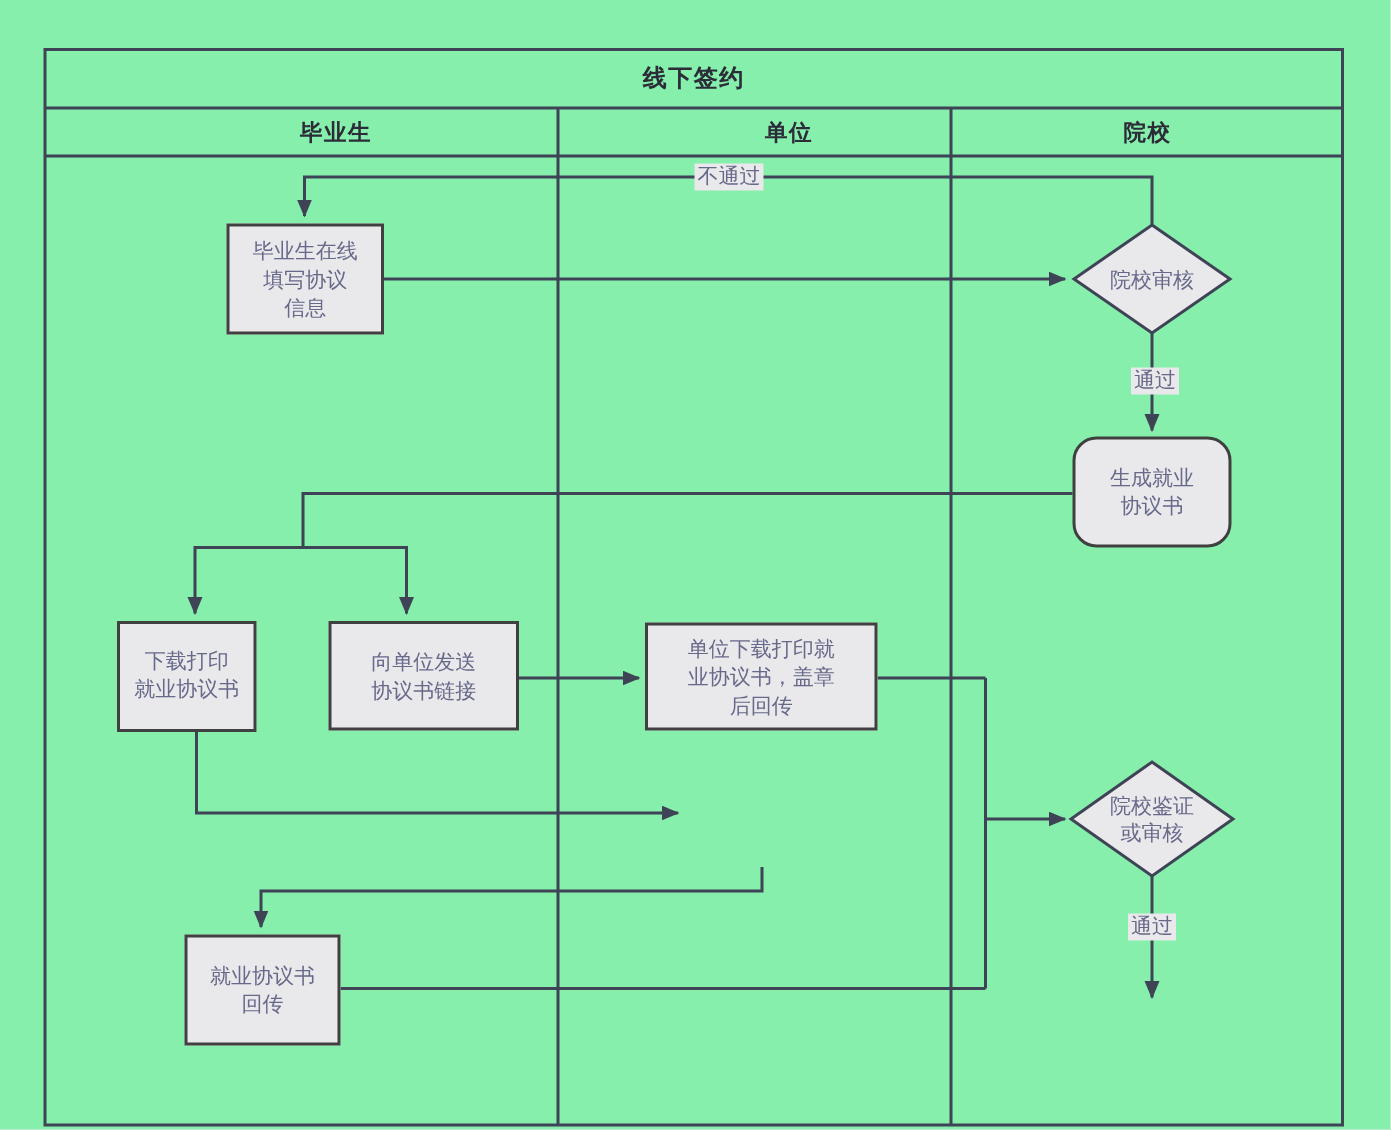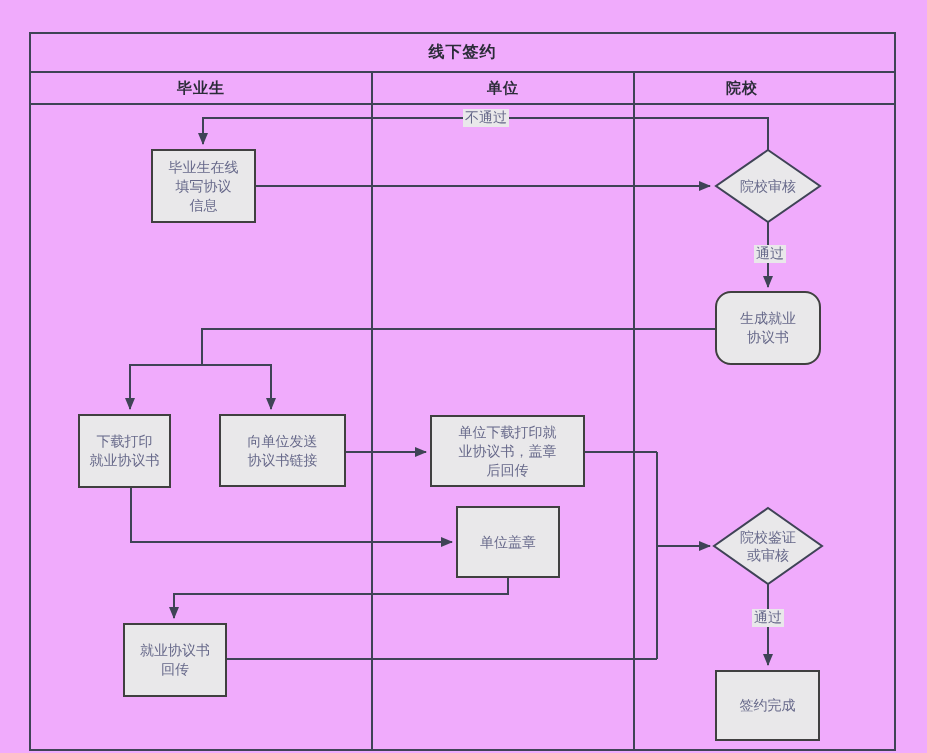--- a/index.html
+++ b/index.html
@@ -5,21 +5,21 @@
   html, body {
     margin: 0;
     padding: 0;
     background: #e9e8ea;
     font-family: "Liberation Sans", "DejaVu Sans", sans-serif;
   }
   #stage {
     position: relative;
     width: 927px;
     height: 753px;
-    background: #f0abfc;
+    background: #86efac;
     overflow: hidden;
   }
   #wires {
     position: absolute;
     left: 0; top: 0;
     width: 927px; height: 753px;
   }
   .titlebar {
     position: absolute;
     left: 30px; top: 33px;
@@ -27,20 +27,21 @@
     display: flex; align-items: center; justify-content: center;
     font-size: 16px; font-weight: bold; color: #2b2c38;
     letter-spacing: 1px;
   }
   .lane-head {
     position: absolute;
     top: 72px; height: 32px;
     display: flex; align-items: center; justify-content: center;
     font-size: 15px; font-weight: bold; color: #2b2c38;
     letter-spacing: 1px;
+    padding-left: 23px;
   }
   .pbox {
     position: absolute;
     border: 2px solid #404040;
     background: #e9e8ea;
     box-sizing: border-box;
     display: flex; align-items: center; justify-content: center;
     text-align: center;
     font-size: 14px; line-height: 19px;
     color: #67698a;
@@ -118,24 +119,22 @@
 信息</div>
   <div class="pbox" style="left:715px; top:291px; width:106px; height:74px;border-radius:16px;">生成就业
 协议书</div>
   <div class="pbox" style="left:78px; top:414px; width:93px; height:74px;font-family:Liberation Serif, serif;">下载打印
 就业协议书</div>
   <div class="pbox" style="left:219px; top:414px; width:127px; height:73px;">向单位发送
 协议书链接</div>
   <div class="pbox" style="left:430px; top:415px; width:155px; height:72px;">单位下载打印就
 业协议书，盖章
 后回传</div>
-  <div class="pbox" style="left:456px; top:506px; width:104px; height:72px;">单位盖章</div>
   <div class="pbox" style="left:123px; top:623px; width:104px; height:74px;">就业协议书
 回传</div>
-  <div class="pbox" style="left:715px; top:670px; width:105px; height:71px;">签约完成</div>
 
   <div class="dtext" style="left:718px; top:168px; width:100px; height:36px;">院校审核</div>
   <div class="dtext" style="left:718px; top:510px; width:100px; height:72px;">院校鉴证
 或审核</div>
 
   <div class="elabel" style="left:486px; top:118px;">不通过</div>
   <div class="elabel" style="left:770px; top:254px;">通过</div>
   <div class="elabel" style="left:768px; top:618px;">通过</div>
 
 </div>

